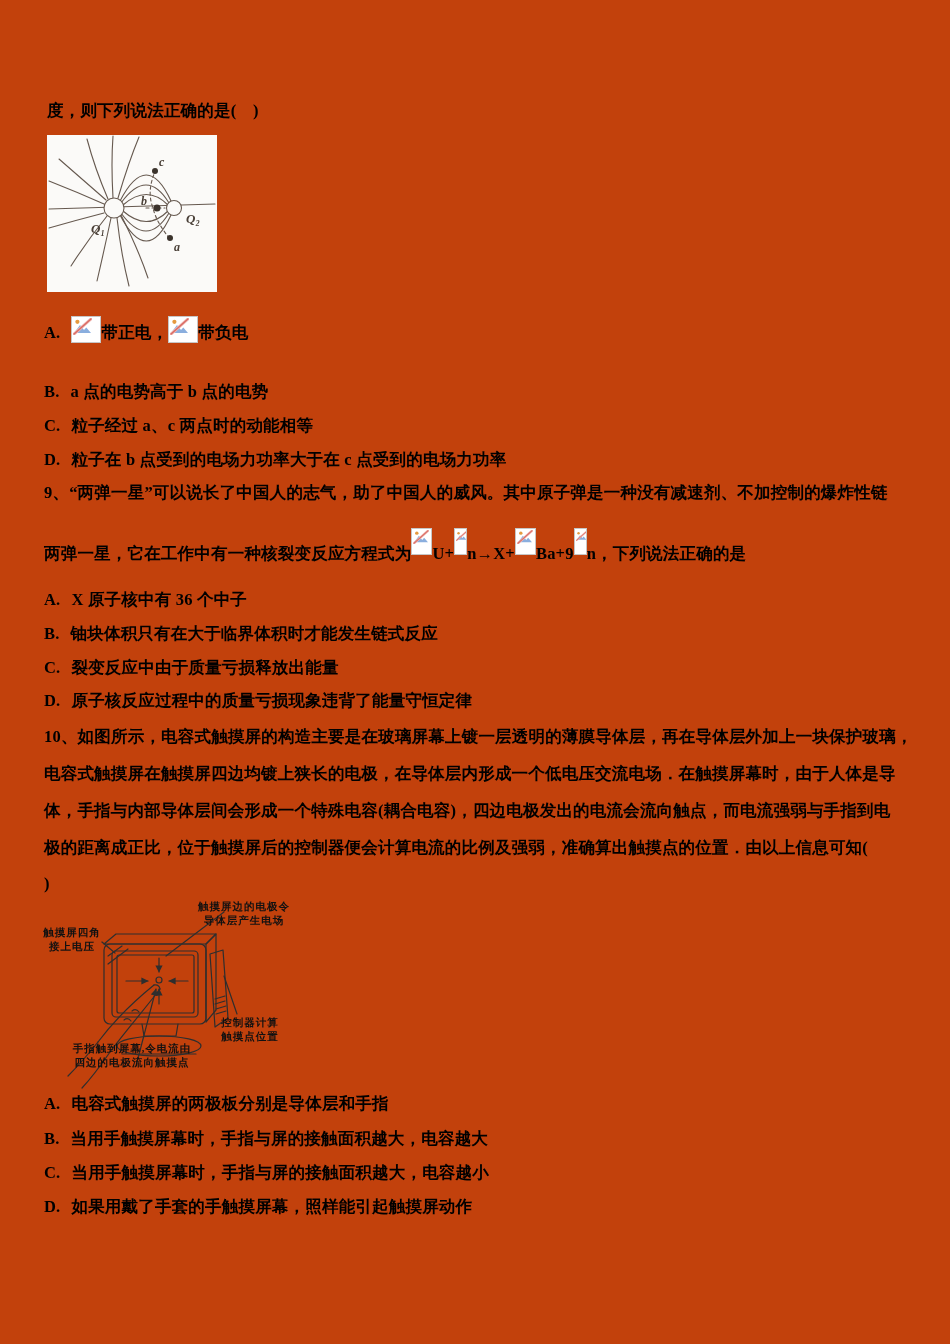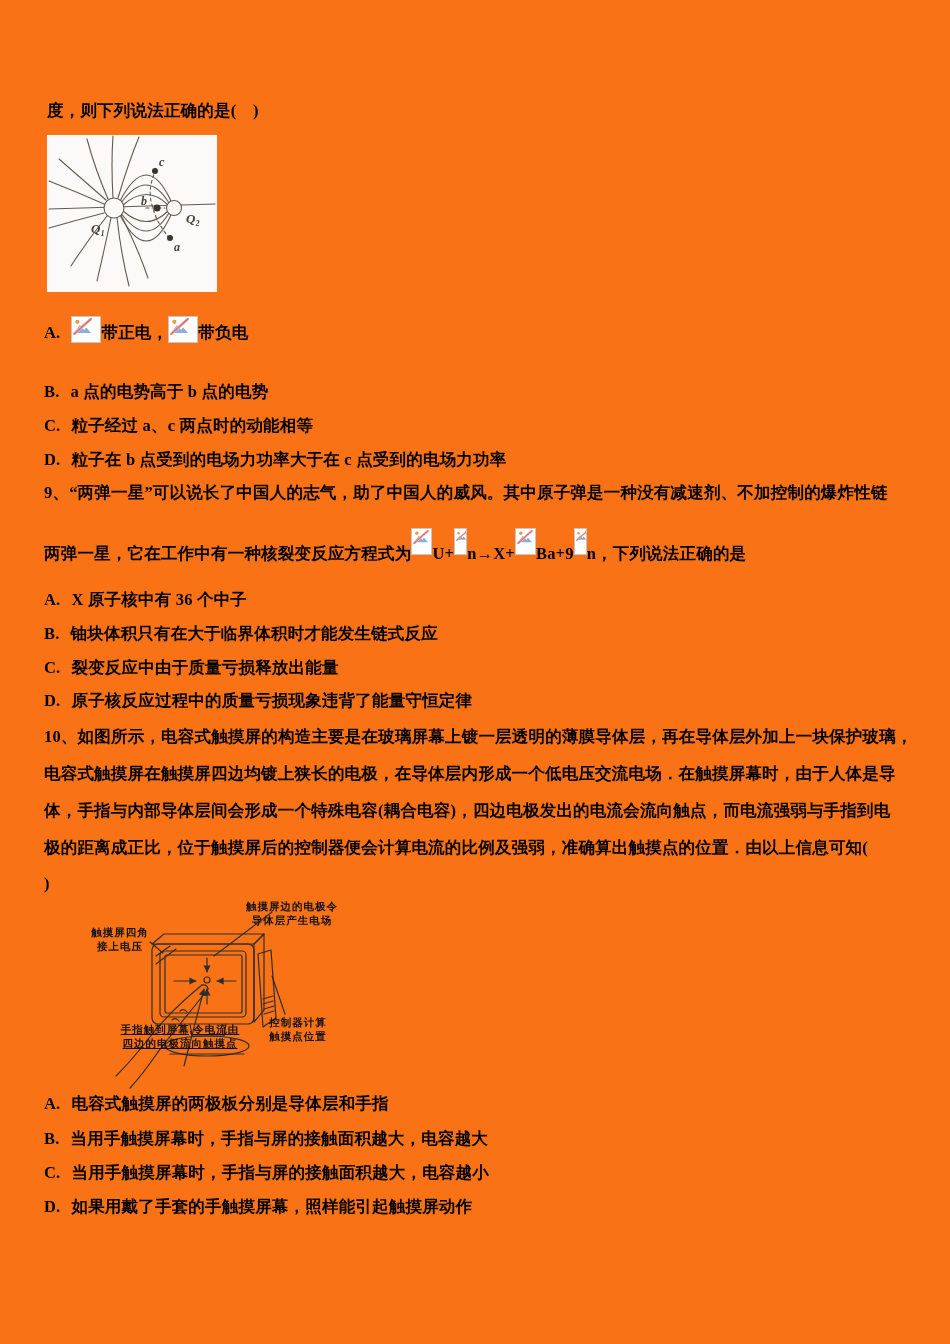--- a/index.html
+++ b/index.html
@@ -1,17 +1,17 @@
 <!DOCTYPE html>
 <html><head>
 <meta charset="utf-8">
 <style>
   html,body { margin:0; padding:0; background:#ffffff; }
   .page {
-    position:relative; width:950px; height:1344px; background:#f97316;
+    position:relative; width:950px; height:1344px; background:#c2410c;
     font-family:"Liberation Serif","DejaVu Serif",serif;
     font-weight:bold; color:#000;
     overflow:hidden;
   }
   .abs { position:absolute; }
   .txt { font-size:16.5px; white-space:nowrap; letter-spacing:0.2px; }
   .row { display:block;font-family:Liberation Serif, serif; }
   .lab { display:inline-block; margin-right:11px; }
 
   
@@ -152,21 +152,21 @@
   <div class="abs txt row" style="left:44px; top:690px">
     <span class="lab">D.</span><span>原子核反应过程中的质量亏损现象违背了能量守恒定律</span>
   </div>
 
   <div class="abs txt" style="left:44px; top:726px">10、如图所示，电容式触摸屏的构造主要是在玻璃屏幕上镀一层透明的薄膜导体层，再在导体层外加上一块保护玻璃，</div>
   <div class="abs txt" style="left:44px; top:763px">电容式触摸屏在触摸屏四边均镀上狭长的电极，在导体层内形成一个低电压交流电场．在触摸屏幕时，由于人体是导</div>
   <div class="abs txt" style="left:44px; top:800px">体，手指与内部导体层间会形成一个特殊电容(耦合电容)，四边电极发出的电流会流向触点，而电流强弱与手指到电</div>
   <div class="abs txt" style="left:44px; top:837px">极的距离成正比，位于触摸屏后的控制器便会计算电流的比例及强弱，准确算出触摸点的位置．由以上信息可知(</div>
   <div class="abs txt" style="left:44px; top:874px">)</div>
 
-  <div class="figbox" style="left:38px; top:896px; width:330px; height:195px;margin-left:48px;">
+  <div class="figbox" style="left:38px; top:896px; width:330px; height:195px;">
     <svg class="sketch" width="330" height="195" viewBox="0 0 330 195">
       <defs>
         <marker id="ah" markerWidth="7" markerHeight="7" refX="5.5" refY="3" orient="auto">
           <path d="M0,0 L6,3 L0,6 Z" fill="#2e2e2e"></path>
         </marker>
       </defs>
       <g fill="none" stroke="#2e2e2e" stroke-width="1.2" stroke-linejoin="round" stroke-linecap="round">
 
         <line x1="186" y1="16" x2="128" y2="60"></line>
 
@@ -216,21 +216,21 @@
       <div>导体层产生电场</div>
     </div>
     <div class="figlabel" style="left:2px; top:30px; width:64px;">
       <div>触摸屏四角</div>
       <div>接上电压</div>
     </div>
     <div class="figlabel" style="left:178px; top:120px; width:68px;">
       <div>控制器计算</div>
       <div>触摸点位置</div>
     </div>
-    <div class="figlabel" style="left:26px; top:127px; width:136px;text-decoration:underline;">
+    <div class="figlabel" style="left:26px; top:146px; width:136px;">
       <div>手指触到屏幕,令电流由</div>
       <div>四边的电极流向触摸点</div>
     </div>
   </div>
 
   <div class="abs txt row" style="left:44px; top:1093px">
     <span class="lab">A.</span><span>电容式触摸屏的两极板分别是导体层和手指</span>
   </div>
   <div class="abs txt row" style="left:44px; top:1128px">
     <span class="lab">B.</span><span>当用手触摸屏幕时，手指与屏的接触面积越大，电容越大</span>

